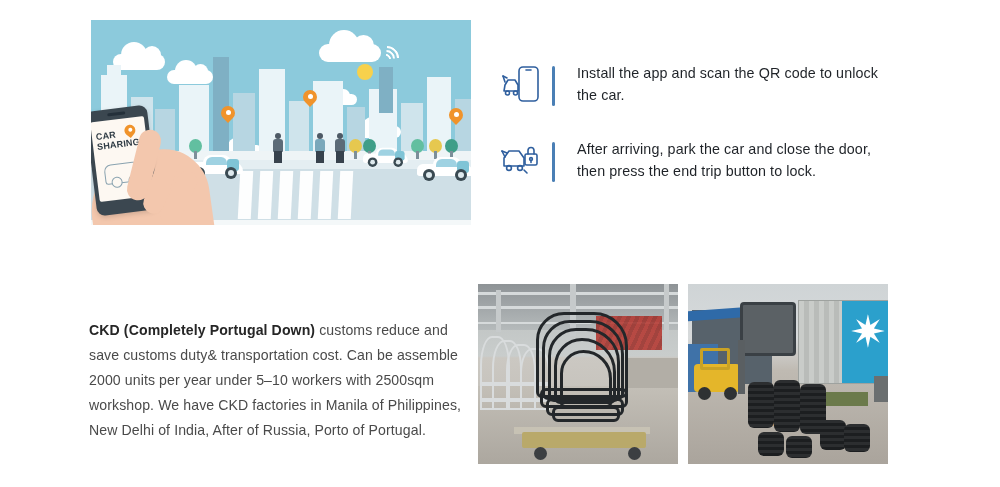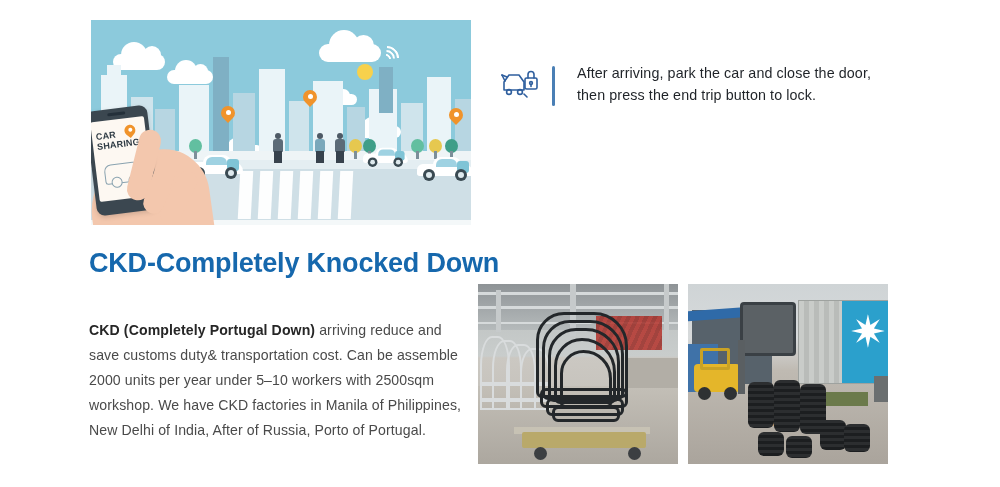--- a/index.html
+++ b/index.html
@@ -373,20 +373,35 @@
         </div>
       </div>
       <div class="finger f1"></div>
       <div class="finger f2"></div>
       <div class="finger f3"></div>
     </div>
   </div>
 
   <div class="features">
 
+    <div class="feature">
+      <div class="fic">
+        <svg width="40" height="42" viewBox="0 0 40 42" fill="none" stroke="#2f5f9e" stroke-width="1.6" stroke-linecap="round" stroke-linejoin="round">
+          <rect x="18" y="3" width="19" height="34" rx="4"></rect>
+          <path d="M25 6 h5"></path>
+          <path d="M3 27 h14 v-6 l-3-5 h-7 l-3 5 z"></path>
+          <circle cx="6.5" cy="29" r="2"></circle>
+          <circle cx="14.5" cy="29" r="2"></circle>
+          <path d="M4 18 l-2 -6"></path>
+          <path d="M2 12 l4 2"></path>
+        </svg>
+      </div>
+      <div class="fdiv"></div>
+      <div class="ftext">Install the app and scan the QR code to unlock the car.</div>
+    </div>
 
     <div class="feature">
       <div class="fic">
         <svg width="42" height="42" viewBox="0 0 42 42" fill="none" stroke="#2f5f9e" stroke-width="1.6" stroke-linecap="round" stroke-linejoin="round">
           <path d="M4 26 h20 v-8 l-5 -7 h-10 l-5 7 z"></path>
           <circle cx="9" cy="28" r="2.4"></circle>
           <circle cx="20" cy="28" r="2.4"></circle>
           <path d="M5 17 l-3 -6"></path>
           <path d="M2 11 l5 2"></path>
           <rect x="25" y="14" width="12" height="11" rx="1.6"></rect>
@@ -395,24 +410,23 @@
           <path d="M31 20.2 v2.2"></path>
           <path d="M24 30 l3 3"></path>
         </svg>
       </div>
       <div class="fdiv"></div>
       <div class="ftext">After arriving, park the car and close the door, then press the end trip button to lock.</div>
     </div>
 
   </div>
 
-  <div class="heading">CKD-Completely Knocked Down</div>
 
   <div class="body-text">
-    <b>CKD (Completely Portugal Down)</b><span> arriving reduce</span>
+    <b>CKD (Completely Portugal Down)</b><span> customs reduce</span>
     <span>and save customs duty&amp; transportation cost.</span>
     <span>Can be assemble 2000 units per year under 5–10 workers</span>
     <span>with 2500sqm workshop.</span>
     <span>We have CKD factories in Manila of Philippines, New Delhi</span>
     <span>of India, After of Russia, Porto of Portugal.</span>
   </div>
 
   <div class="photo p1">
     <div class="f-bg"></div>
     <div class="f-roof"></div>

